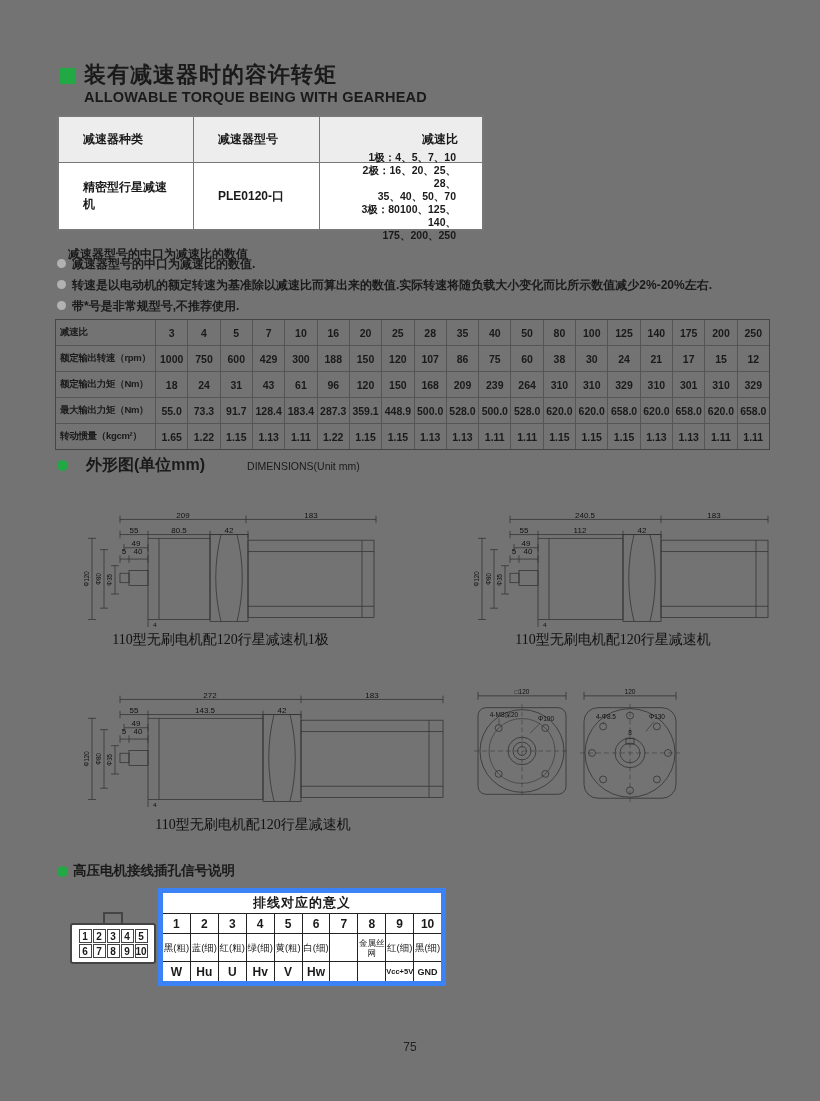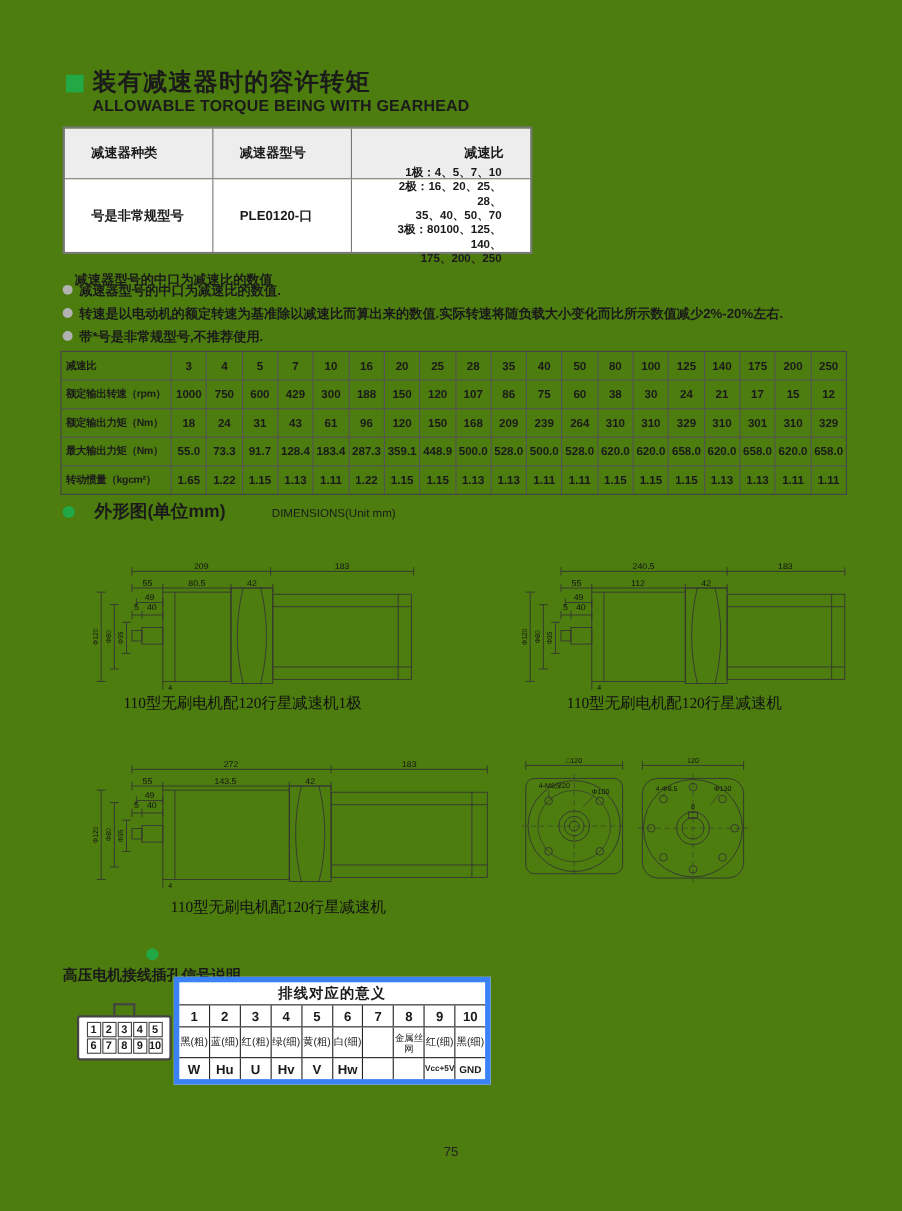--- a/index.html
+++ b/index.html
@@ -1,16 +1,16 @@
 <!DOCTYPE html>
 <html><head>
 <meta charset="utf-8">
 <style>
   html,body{margin:0;padding:0;background:#e8e8e8;}
-  .page{position:relative;width:820px;height:1101px;background:#4d7c0f;margin:0 auto;
+  .page{position:relative;width:820px;height:1101px;background:#737373;margin:0 auto;
         font-family:"Liberation Sans",sans-serif;color:#1a1a1a;overflow:hidden;}
 
   
   .title-block{position:absolute;left:60px;top:62px;display:flex;gap:8px;align-items:flex-start;}
   .green-square{width:16px;height:16px;background:#22a845;margin-top:6px;flex:0 0 16px;}
   .title-cn{font-size:22px;font-weight:bold;letter-spacing:1px;line-height:26px;}
   .title-en{font-size:14.5px;font-weight:bold;letter-spacing:.2px;margin-top:1px;}
 
   
   .gear-table{position:absolute;left:57px;top:115px;width:423px;border:2px solid #777;font-size:12px;}
@@ -60,21 +60,21 @@
   .drw-a{left:58px;top:510px;}
   .drw-b{left:448px;top:510px;}
   .drw-c{left:58px;top:690px;}
   .drw-d{left:460px;top:686px;}
   .caption{position:absolute;text-align:center;font-family:"Liberation Serif",serif;font-size:14px;color:#111;}
   .cap-a{left:58px;top:631px;width:325px;}
   .cap-b{left:448px;top:631px;width:330px;}
   .cap-c{left:58px;top:816px;width:390px;}
 
   
-  .sig-header{position:absolute;left:57px;top:862px;display:flex;align-items:flex-start;gap:5px;flex-direction:column;}
+  .sig-header{position:absolute;left:57px;top:862px;display:flex;align-items:flex-start;gap:5px;}
   .sig-header .green-dot{align-self:center;}
   .sig-title-cn{font-size:13.5px;font-weight:bold;}
   .sig-title-en{font-size:10.5px;font-weight:bold;}
 
   .connector{position:absolute;left:70px;top:912px;width:86px;}
   .latch{width:20px;height:11px;border:2.5px solid #444;border-bottom:none;margin:0 auto;box-sizing:border-box;}
   .conn-body{border:2.5px solid #444;border-radius:3px;padding:3px 3px;background:#fff;}
   .pin-row{display:flex;justify-content:center;gap:1px;margin:1px 0;}
   .pin{width:13px;height:14px;border:1.5px solid #444;display:flex;align-items:center;justify-content:center;
        font-size:10px;font-weight:bold;box-sizing:border-box;}
@@ -109,21 +109,21 @@
     </div>
   </div>
 
   <div class="gear-table">
     <div class="gear-row head">
       <div class="gear-cell c1">减速器种类</div>
       <div class="gear-cell c2">减速器型号</div>
       <div class="gear-cell c3">减速比</div>
     </div>
     <div class="gear-row body">
-      <div class="gear-cell c1">号是非常规型号</div>
+      <div class="gear-cell c1">精密型行星减速机</div>
       <div class="gear-cell c2">PLE0120-口</div>
       <div class="gear-cell c3">
         <div class="ratio-lines">
             <div>1极：4、5、7、10</div>
             <div>2极：16、20、25、28、</div>
             <div>35、40、50、70</div>
             <div>3极：80100、125、140、</div>
             <div>175、200、250</div>
           </div>
       </div>

